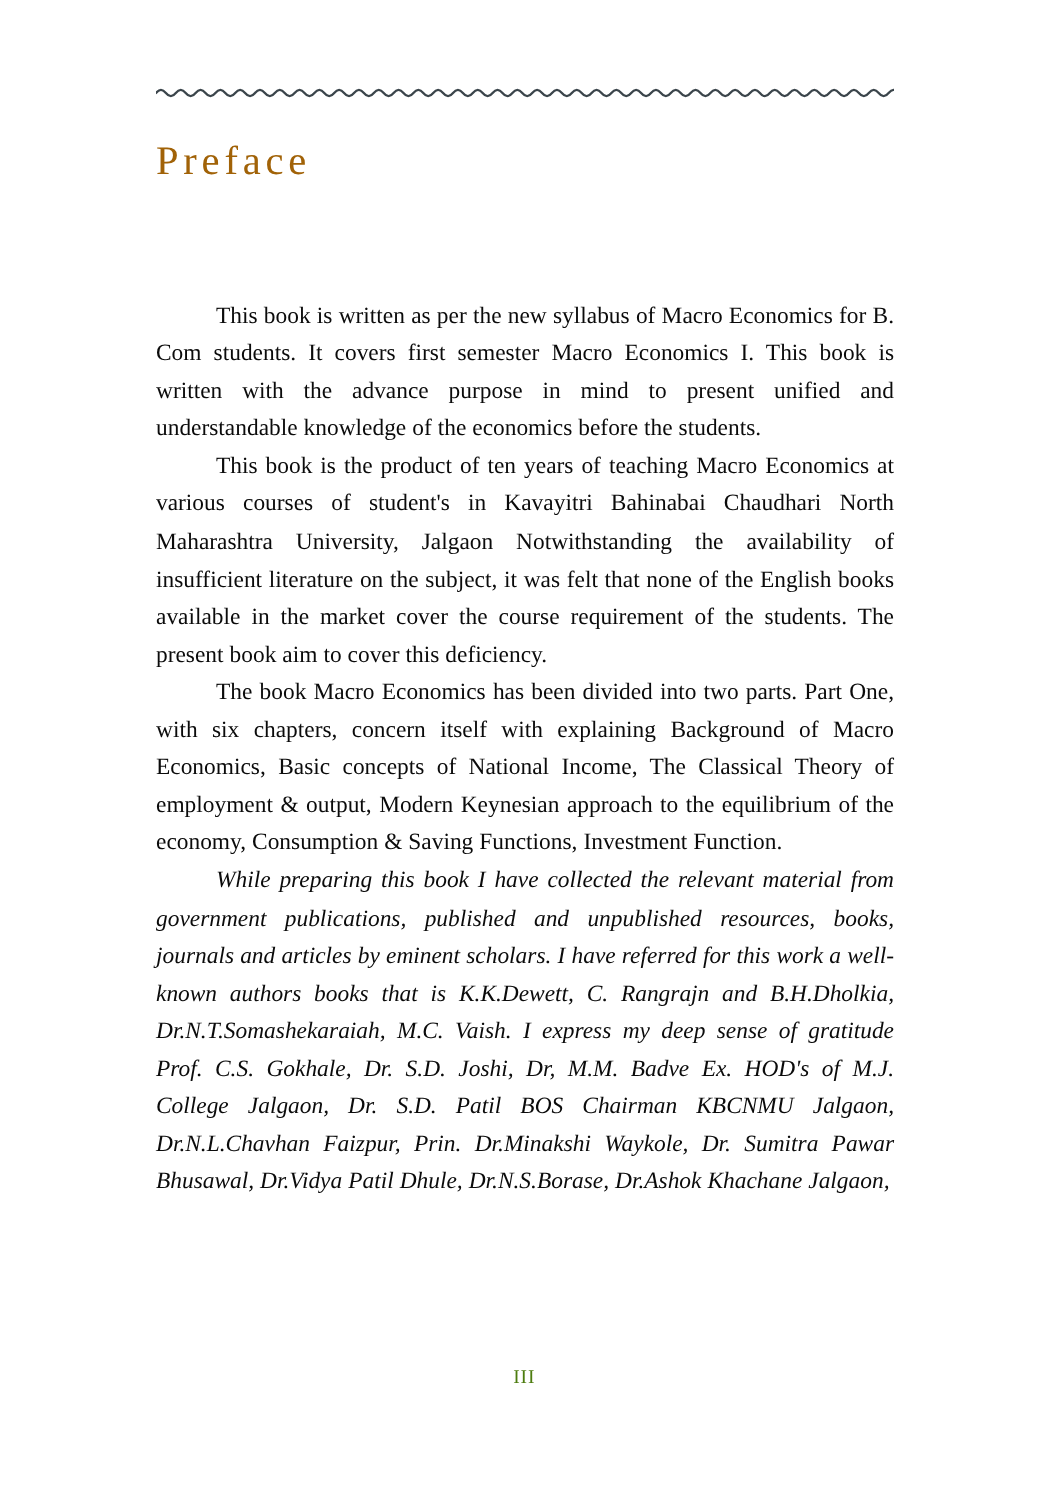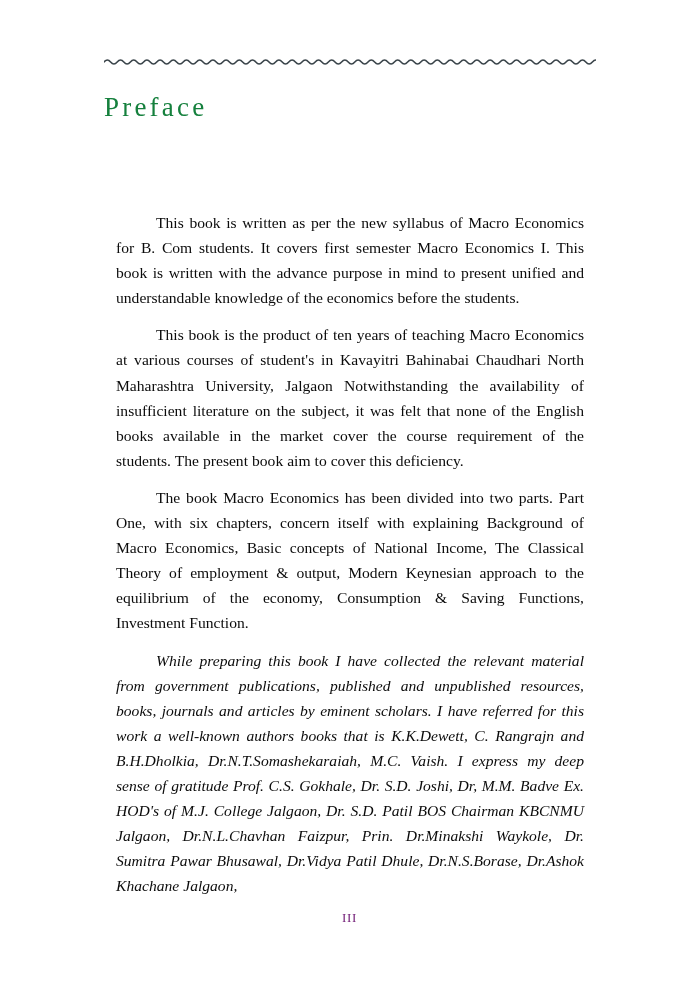--- a/index.html
+++ b/index.html
@@ -44,35 +44,35 @@
   
   .page-title {
     position: absolute;
     left: 104px;
     top: 93px;
     margin: 0;
     font-family: "Liberation Serif", "DejaVu Serif", serif;
     font-size: 27px;
     font-weight: 400;
     letter-spacing: 3.2px;
-    color: #15803d;
+    color: #a16207;
     line-height: 1.1;
     white-space: nowrap;
   }
 
   
   .body-copy {
     position: absolute;
     left: 104px;
     top: 198px;
     width: 492px;
   }
 
   .body-copy p {
-    margin: 12px;
+    margin: 0;
     text-align: justify;
     text-justify: inter-word;
     text-indent: 40px;
     font-size: 15.6px;
     line-height: 25.1px;
     color: #0b0b0b;
     hyphens: none;
     word-spacing: 0.1px;
   }
 
@@ -84,21 +84,21 @@
 
   
   .folio {
     position: absolute;
     left: 0;
     top: 910px;
     width: 699px;
     text-align: center;
     font-size: 13px;
     letter-spacing: 0.6px;
-    color: #701a75;
+    color: #4d7c0f;
     font-family: "Liberation Serif", "DejaVu Serif", serif;
   }
 </style>
 </head>
 <body>
 
 <div class="page">
 
   <div class="wavy-rule">
     <svg viewBox="0 0 492 12" preserveAspectRatio="none" xmlns="http://www.w3.org/2000/svg">

